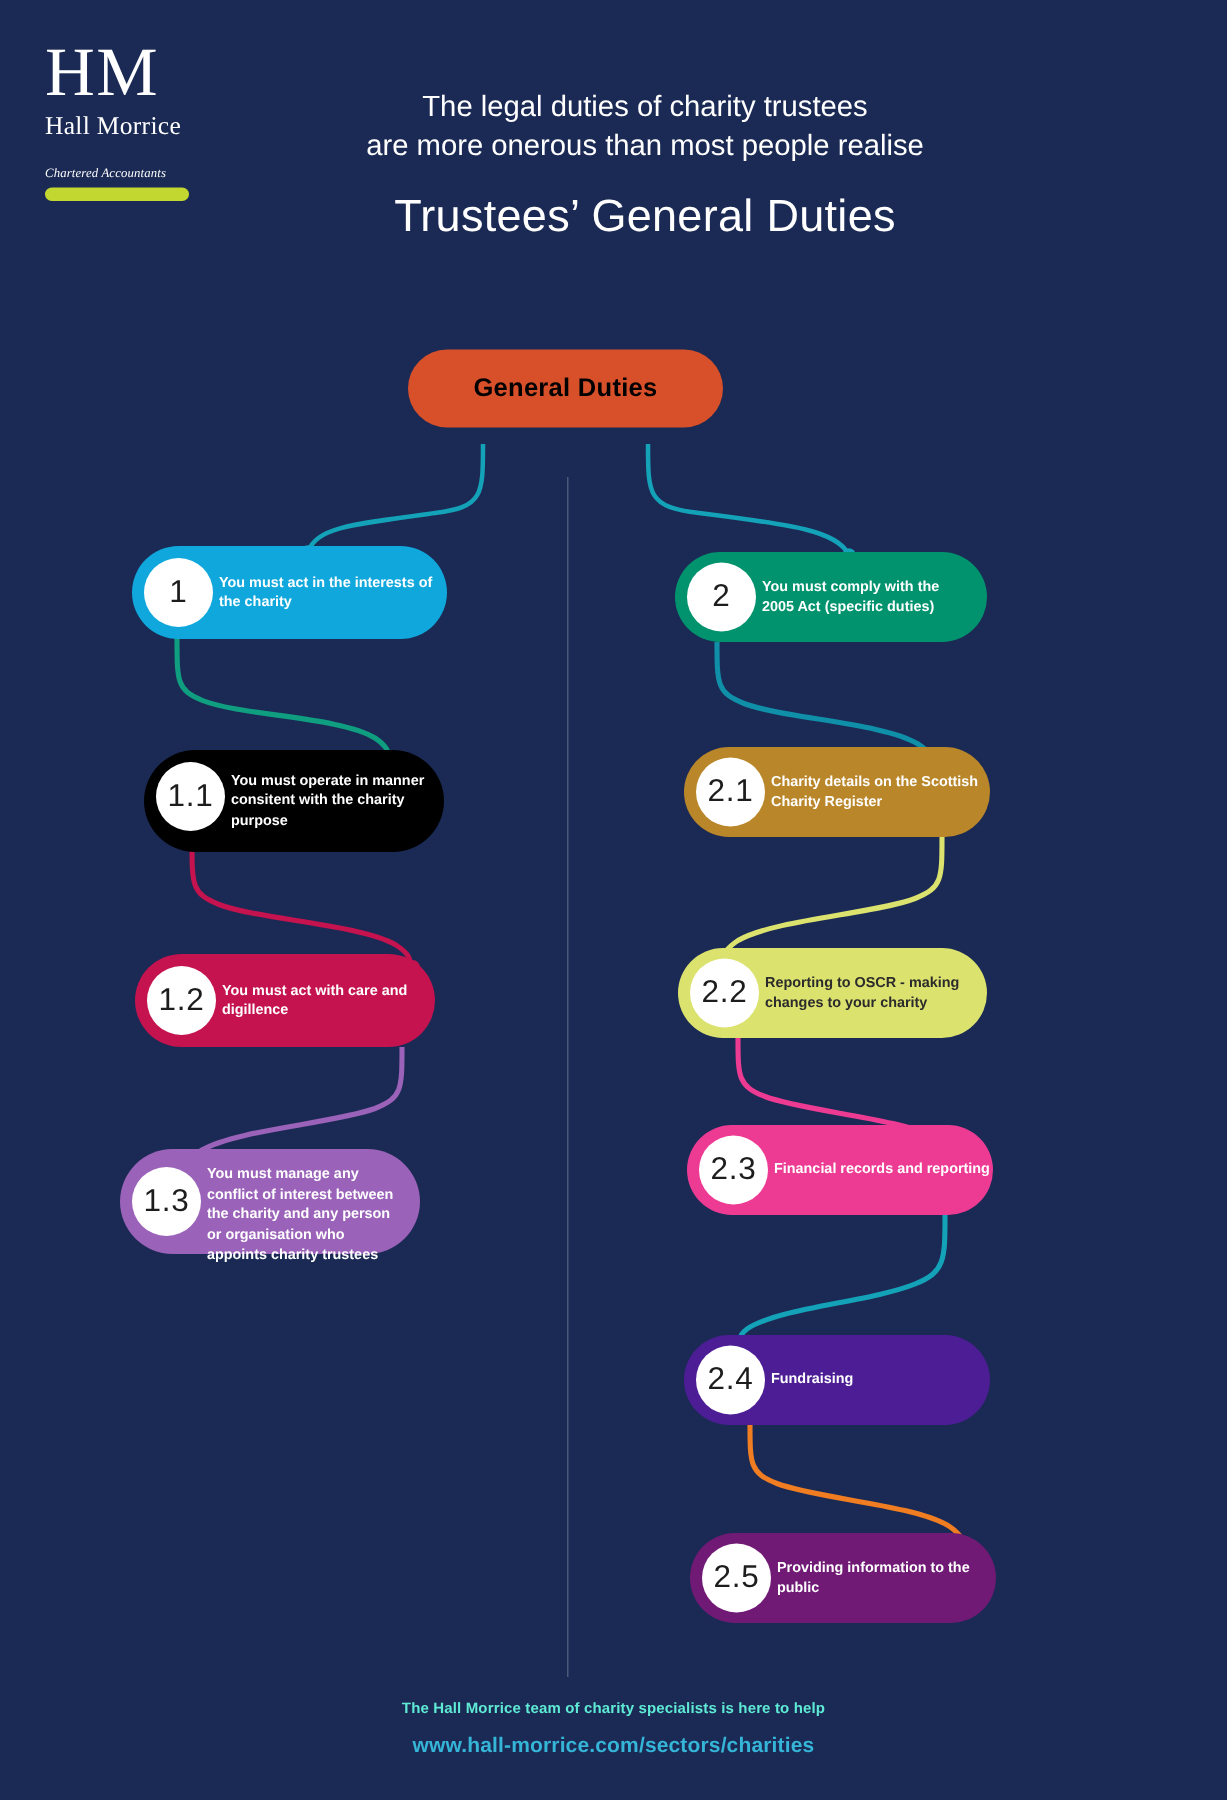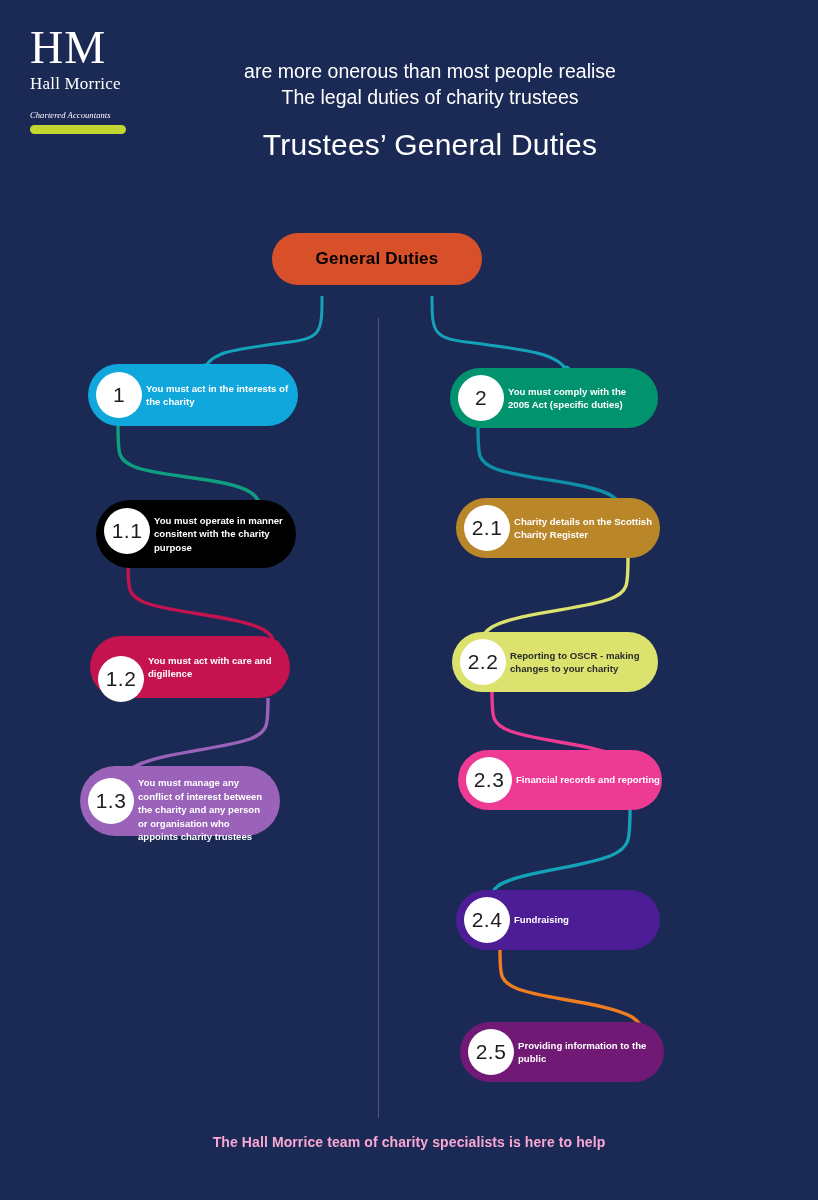--- a/index.html
+++ b/index.html
@@ -78,41 +78,41 @@
     display:flex;align-items:center;justify-content:center;
     color:#000000;font-size:17px;font-weight:700;letter-spacing:.2px;
   }
 
   
   .footer{
     position:absolute;left:0;top:1118px;width:818px;height:82px;
     background:#1b2a54;text-align:center;
   }
   .footer-line1{
-    color:#f9a8d4;font-size:14px;font-weight:700;padding-top:16px;letter-spacing:.1px;
+    color:#5eead4;font-size:10px;font-weight:700;padding-top:16px;letter-spacing:.1px;
   }
   .footer-line2{
     color:#35b5d8;font-size:14px;font-weight:700;padding-top:10px;letter-spacing:.1px;
   }
 </style>
 </head>
 <body>
 
 <div class="canvas">
 
   <div class="logo">
     <div class="logo-hm">HM</div>
     <div class="logo-name">Hall Morrice</div>
     <div class="logo-sub">Chartered Accountants</div>
     <div class="logo-bar"></div>
   </div>
 
   <div class="headline">
+    <div>The legal duties of charity trustees</div>
     <div>are more onerous than most people realise</div>
-    <div>The legal duties of charity trustees</div>
   </div>
   <div class="title">Trustees’ General Duties</div>
 
   <div class="divider"></div>
 
   <svg class="connectors" viewBox="0 0 818 1200" width="818" height="1200">
 
     <path d="M 322 296 C 322 330 322 338 290 342 C 230 350 212 352 205 368" fill="none" stroke="#14a2b8" stroke-width="3"></path>
     <circle cx="205" cy="368" r="4.5" fill="#14a2b8"></circle>
 
@@ -154,21 +154,21 @@
   </div>
 
   <div class="node" style="left:96px;top:500px;width:200px;height:68px;background:#000000;">
     <div class="badge" style="width:46px;height:46px;top:8px;">
       <span>1.1</span>
     </div>
     <div class="node-text" style="left:58px;width:140px;">You must operate in manner consitent with the charity purpose</div>
   </div>
 
   <div class="node" style="left:90px;top:636px;width:200px;height:62px;background:#c4134f;">
-    <div class="badge" style="width:46px;height:46px;top:20px;">
+    <div class="badge" style="width:46px;height:46px;top:8px;">
       <span>1.2</span>
     </div>
     <div class="node-text" style="left:58px;width:140px;">You must act with care and digillence</div>
   </div>
 
   <div class="node" style="left:80px;top:766px;width:200px;height:70px;background:#9a62b8;">
     <div class="badge" style="width:46px;height:46px;top:12px;">
       <span>1.3</span>
     </div>
     <div class="node-text" style="left:58px;top:10px;width:133px;">You must manage any conflict of interest between the charity and any person or organisation who appoints charity trustees</div>
@@ -211,15 +211,16 @@
 
   <div class="node" style="left:460px;top:1022px;width:204px;height:60px;background:#701a75;">
     <div class="badge" style="width:46px;height:46px;top:7px;">
       <span>2.5</span>
     </div>
     <div class="node-text" style="left:58px;width:150px;">Providing information to the public</div>
   </div>
 
   <div class="footer">
     <div class="footer-line1">The Hall Morrice team of charity specialists is here to help</div>
+    <div class="footer-line2">www.hall-morrice.com/sectors/charities</div>
   </div>
 
 </div>
 
 </body></html>

